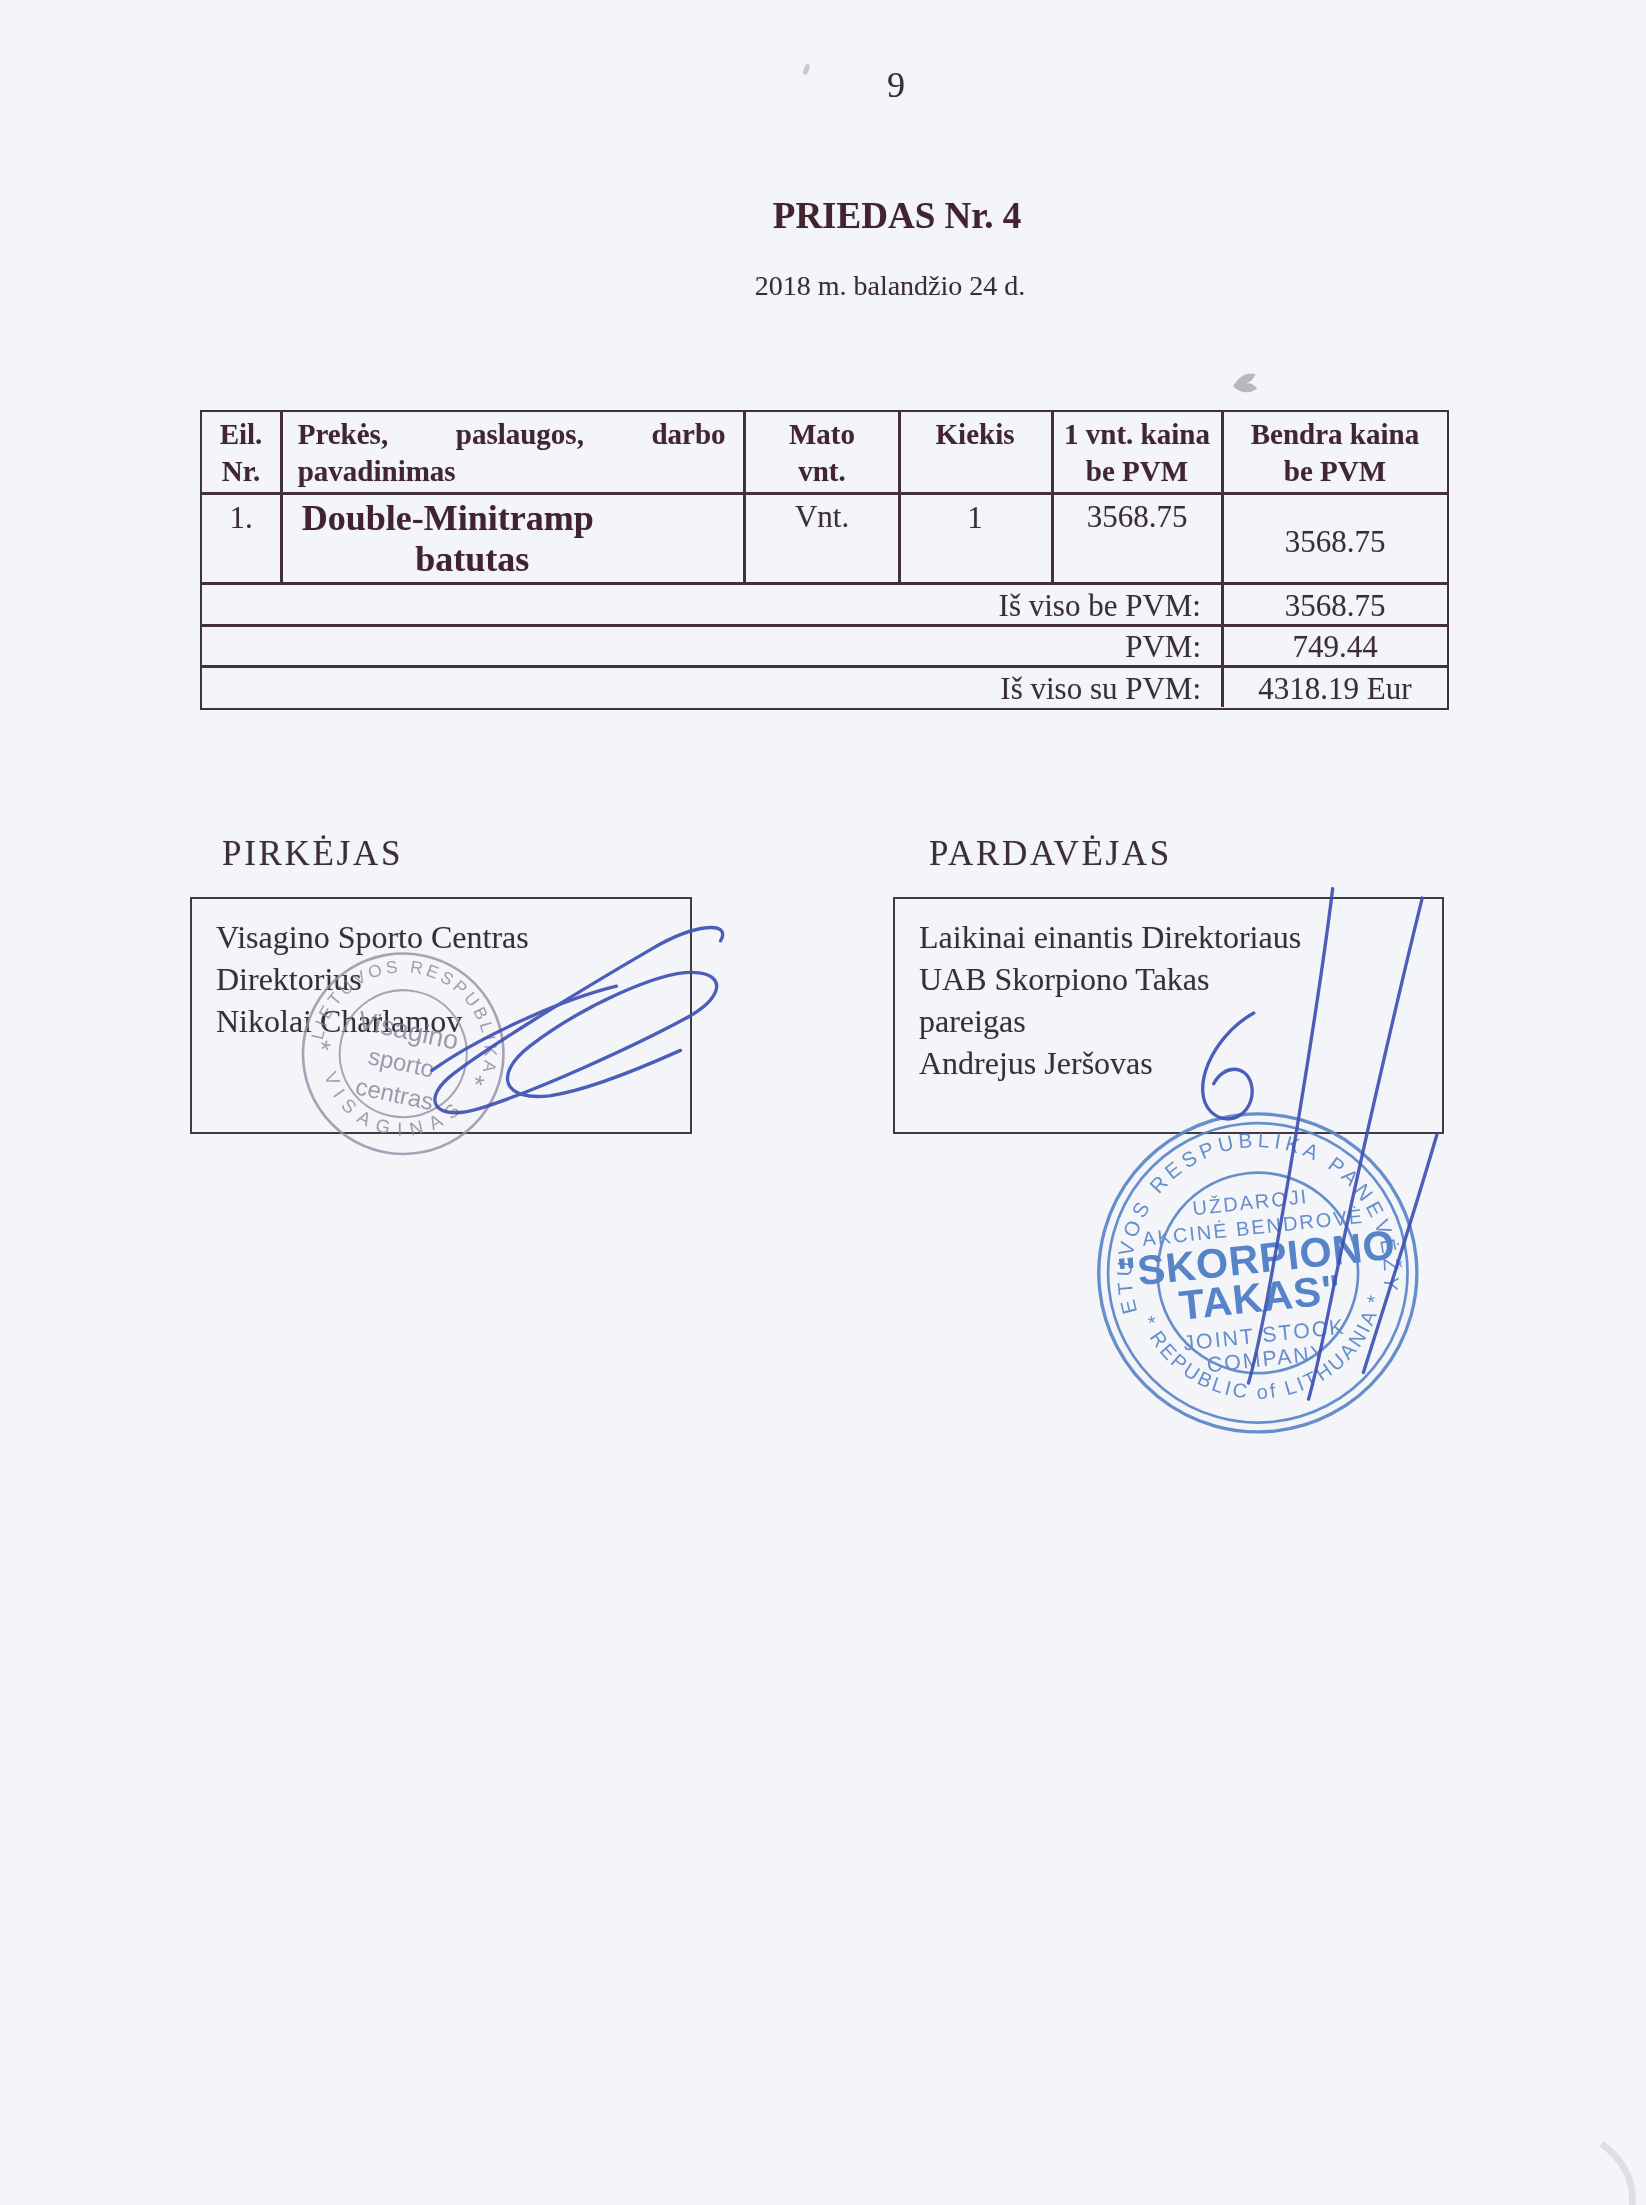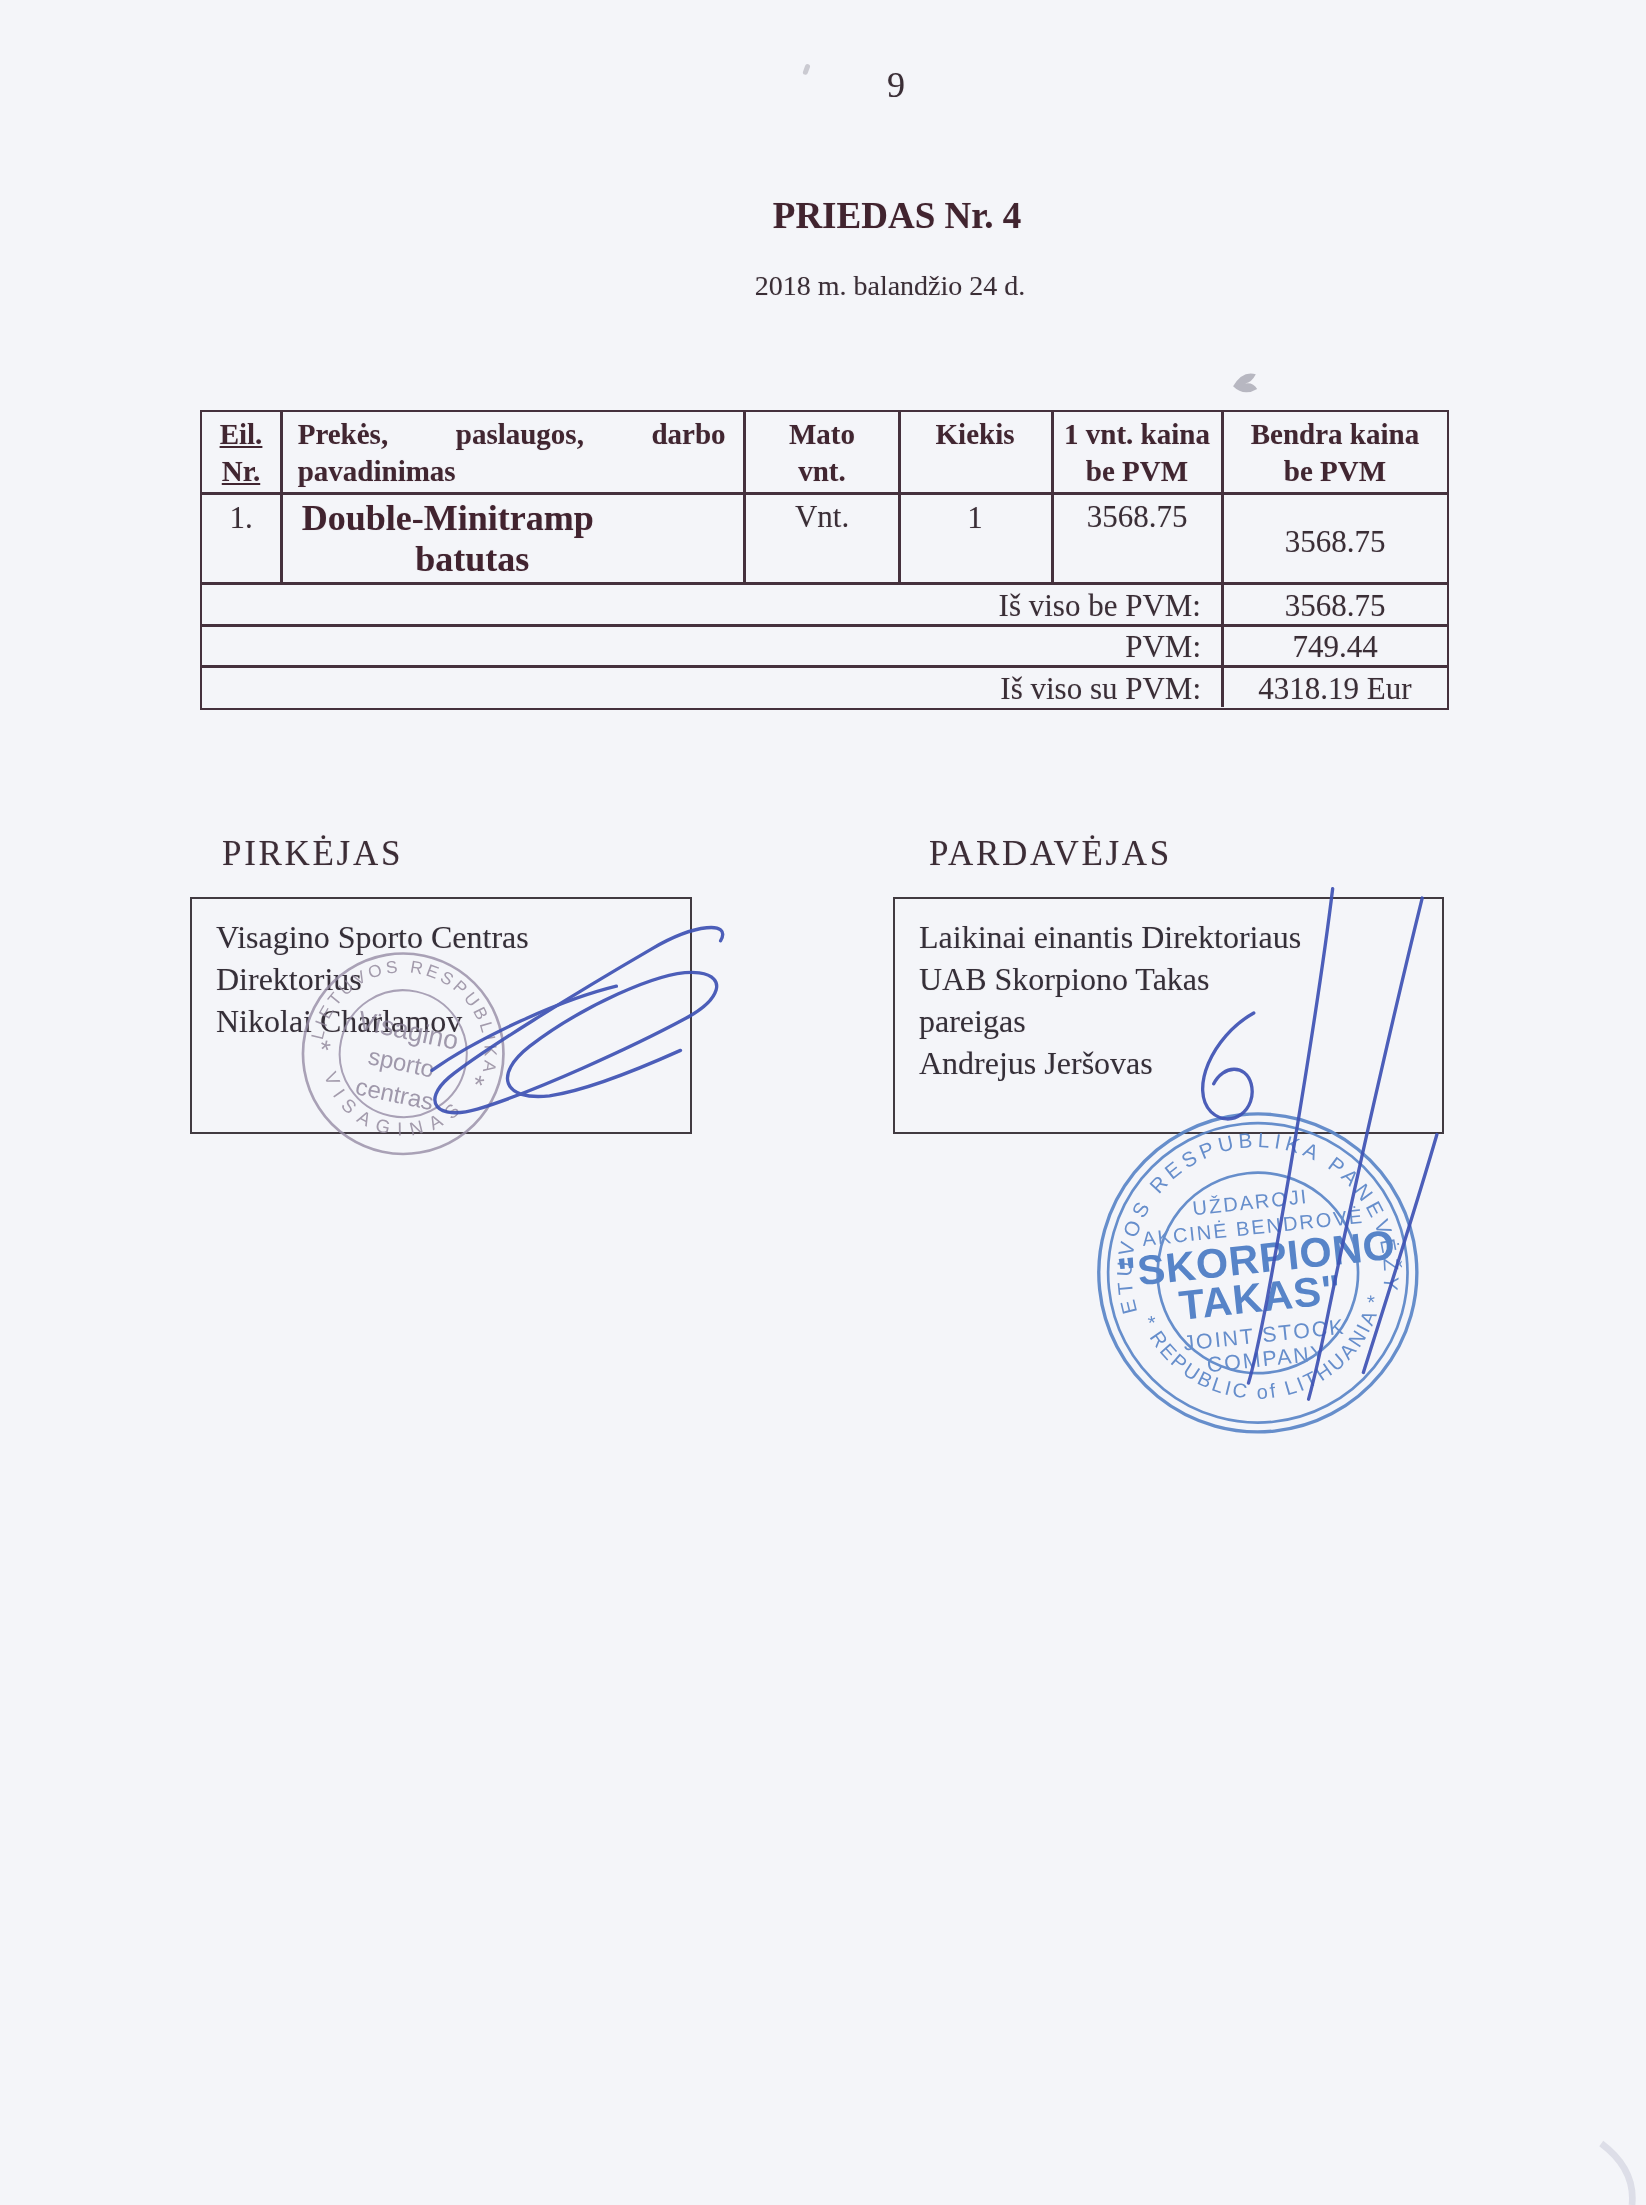--- a/index.html
+++ b/index.html
@@ -45,21 +45,21 @@
     <div class="hline" style="top:80px;"></div>
     <div class="hline" style="top:170px;"></div>
     <div class="hline" style="top:212px;"></div>
     <div class="hline" style="top:253px;"></div>
     <div class="vline" style="left:78px;height:173px;"></div>
     <div class="vline" style="left:541px;height:173px;"></div>
     <div class="vline" style="left:696px;height:173px;"></div>
     <div class="vline" style="left:849px;height:173px;"></div>
     <div class="vline" style="left:1019px;height:295px;"></div>
 
-    <div class="cell hdr" style="left:0;top:4px;width:78px;text-align:center;text-decoration:underline;">
+    <div class="cell hdr" style="left:0;top:4px;width:78px;text-align:center;">
       <div>Eil.</div>
       <div>Nr.</div>
     </div>
     <div class="cell hdr" style="left:81px;top:4px;width:460px;padding:0 17.4px 0 14.7px;">
       <div style="display:flex;justify-content:space-between;">
         <span>Prekės,</span>
         <span>paslaugos,</span>
         <span>darbo</span>
       </div>
       <div>pavadinimas</div>

